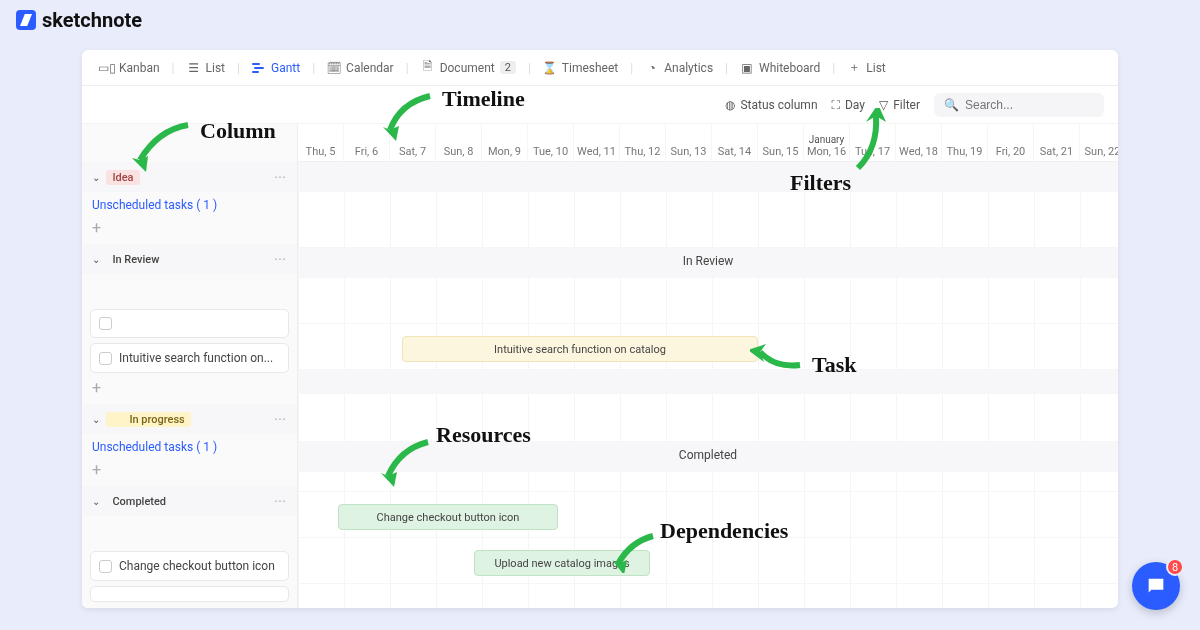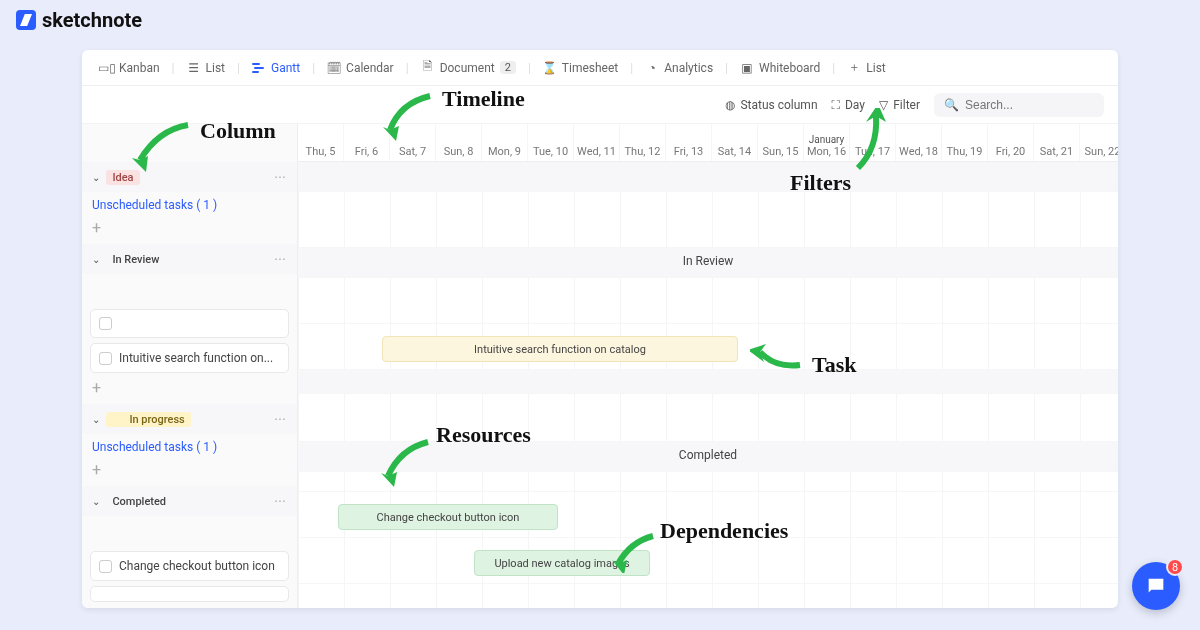--- a/index.html
+++ b/index.html
@@ -118,21 +118,21 @@
     position: absolute; left: 50%; transform: translateX(-50%);
     font-size: 12px; color: #444; top: 6px;
   }
   .bar {
     position: absolute; height: 26px; top: 12px;
     border-radius: 4px;
     display: flex; align-items: center; justify-content: center;
     font-size: 11px; color: #444; padding: 0 8px;
     white-space: nowrap;
   }
-  .bar.cream { background: #fdf6df; border: 1px solid #f0e4b8; }
+  .bar.cream { background: #fdf6df; border: 1px solid #f0e4b8; margin-left: 20px; }
   .bar.green { background: #dff3e2; border: 1px solid #bfe3c4; }
   
   .group-head {
     display: flex; align-items: center; gap: 6px;
     height: 30px; padding: 0 10px;
     font-size: 12px; color: #333; font-weight: 500;
     position: relative;
     background: #f7f7f9;
   }
   .chev { font-size: 10px; color: #555; }
@@ -331,21 +331,21 @@
           <div class="daycell">
             <div>Tue, 10</div>
           </div>
           <div class="daycell">
             <div>Wed, 11</div>
           </div>
           <div class="daycell">
             <div>Thu, 12</div>
           </div>
           <div class="daycell">
-            <div>Fri, 13</div>
+            <div>Sun, 13</div>
           </div>
           <div class="daycell">
             <div>Sat, 14</div>
           </div>
           <div class="daycell">
             <div>Sun, 15</div>
           </div>
           <div class="daycell">
             <div class="month">January</div>
             <div>Mon, 16</div>

